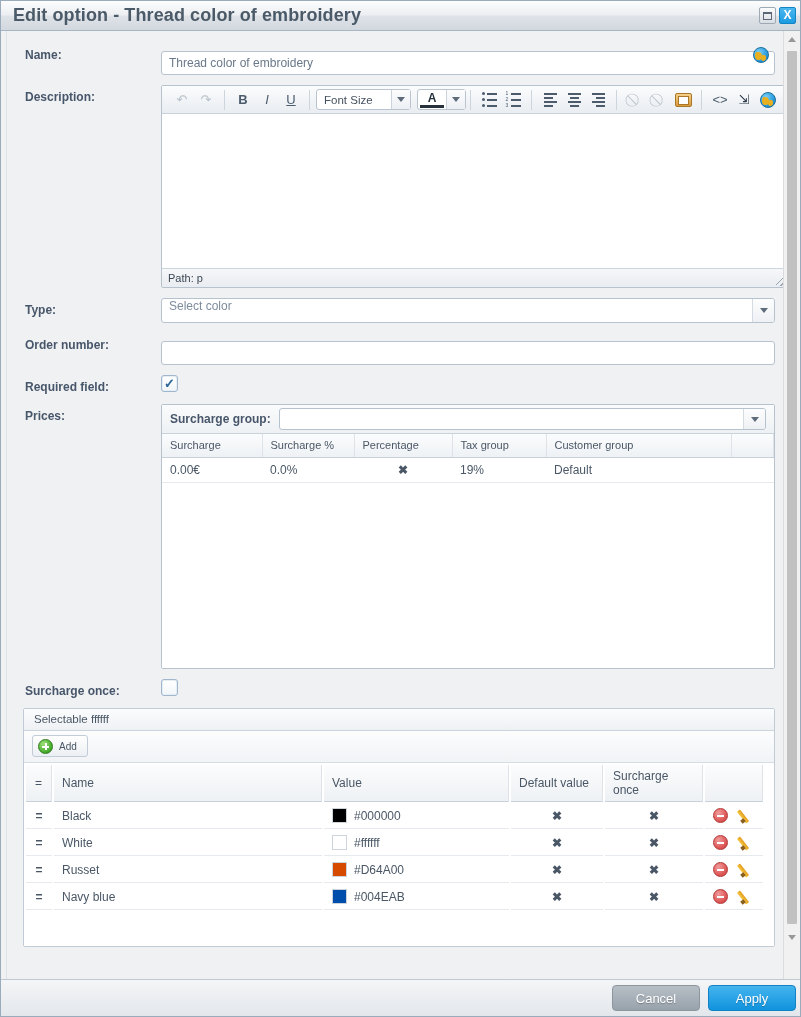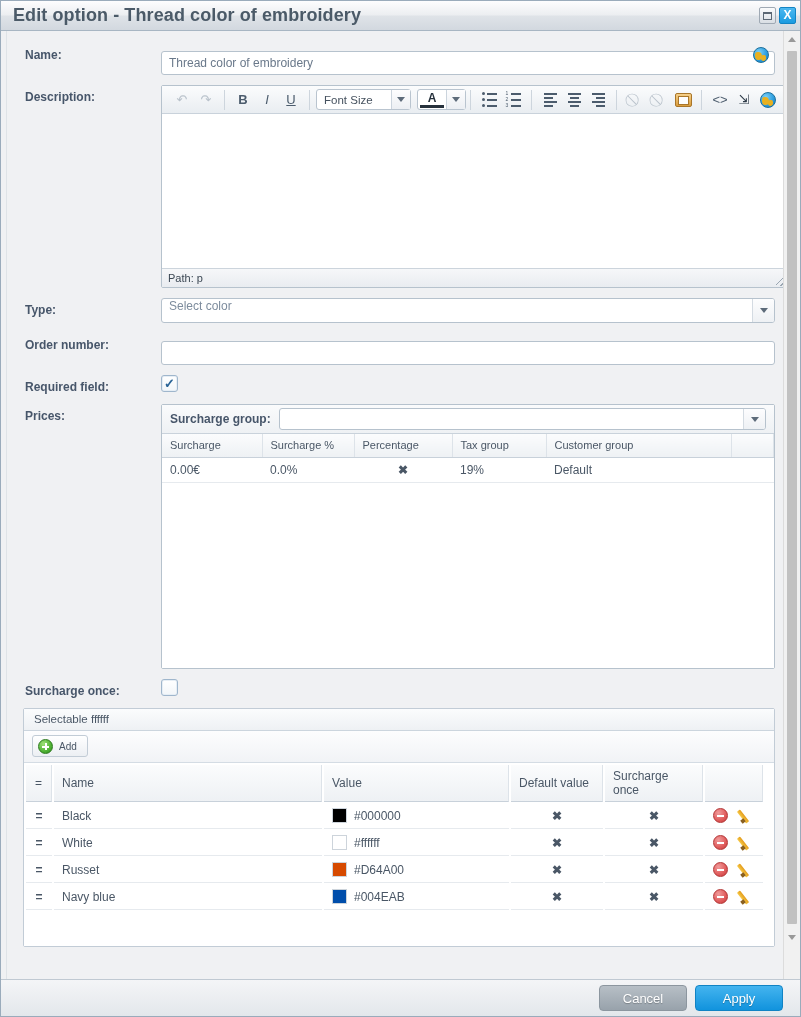--- a/index.html
+++ b/index.html
@@ -507,21 +507,21 @@
 
   
   .footer {
     flex: 0 0 37px;
     height: 37px;
     background: linear-gradient(to bottom,#f4f5f7,#e3e7eb);
     border-top: 1px solid #c0c9d2;
     display: flex;
     align-items: center;
     justify-content: flex-end;
-    padding-right: 17px;
+    padding-right: 4px;
     gap: 8px;
   }
   .btn {
     min-width: 88px;
     height: 26px;
     border-radius: 4px;
     font-size: 13px;
     color: #fff;
     display: flex; align-items: center; justify-content: center;
     cursor: pointer;

